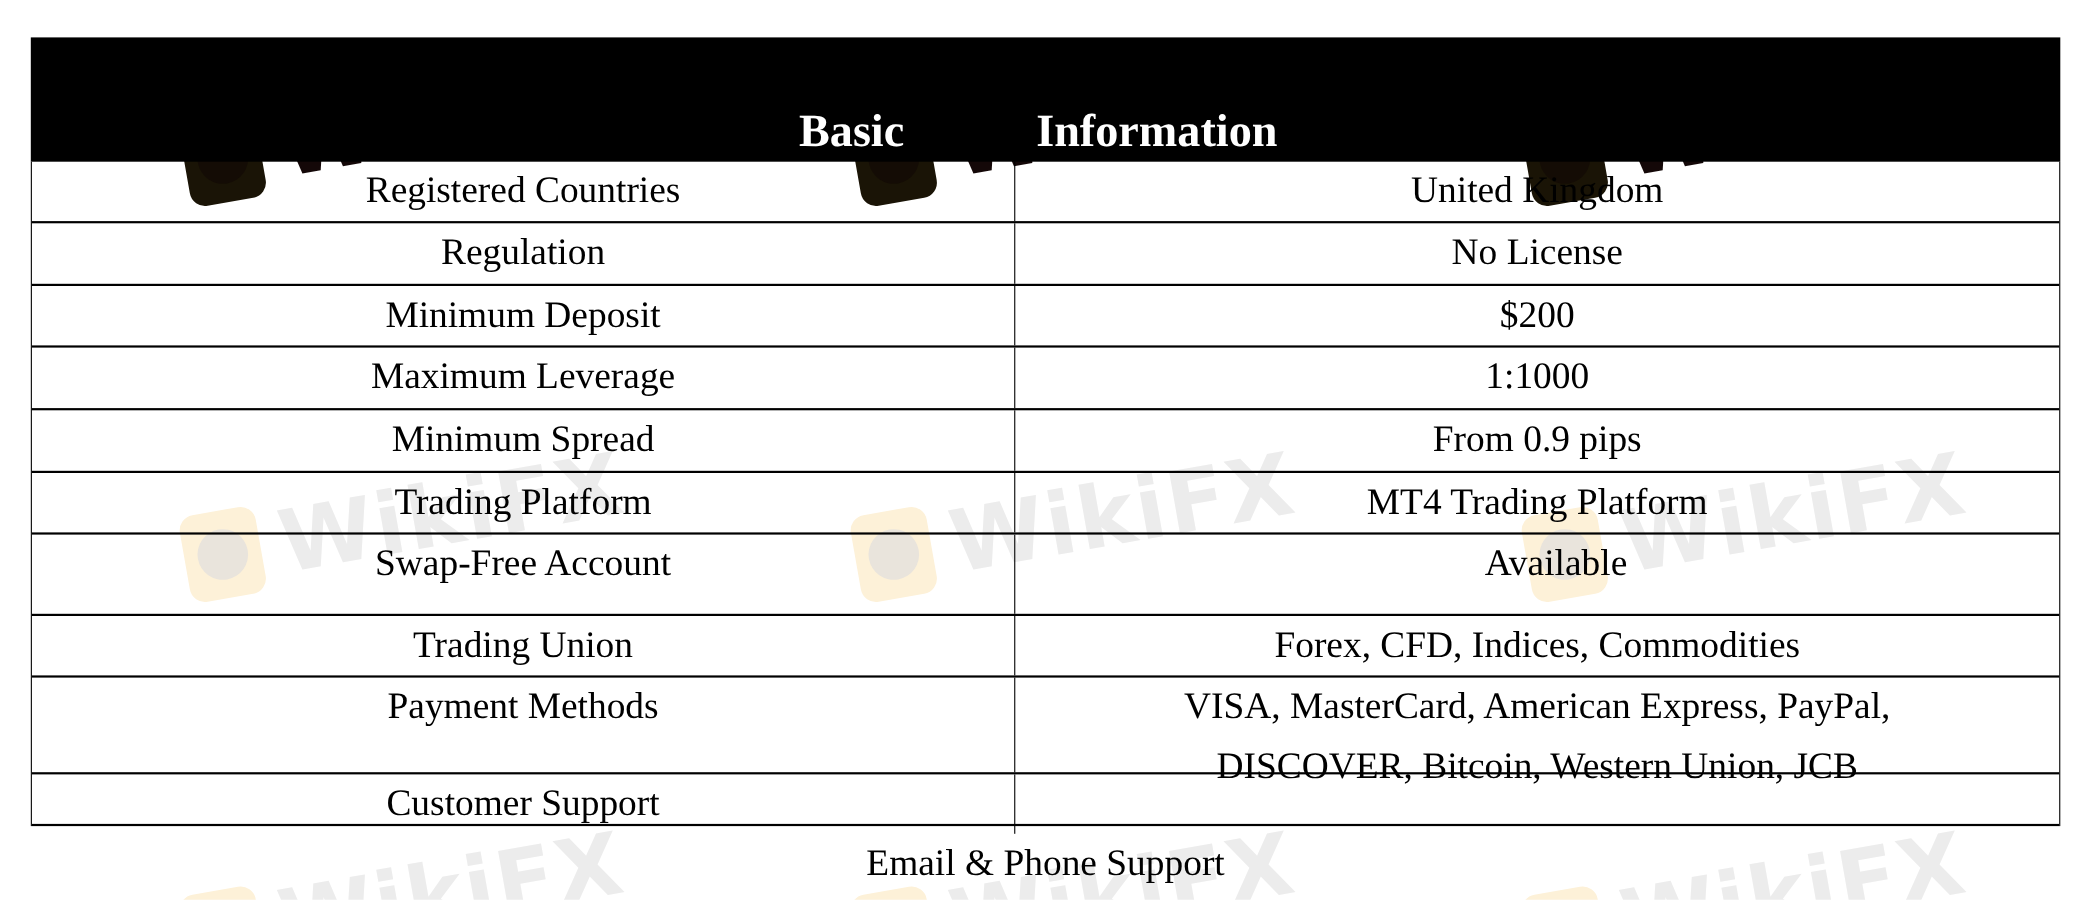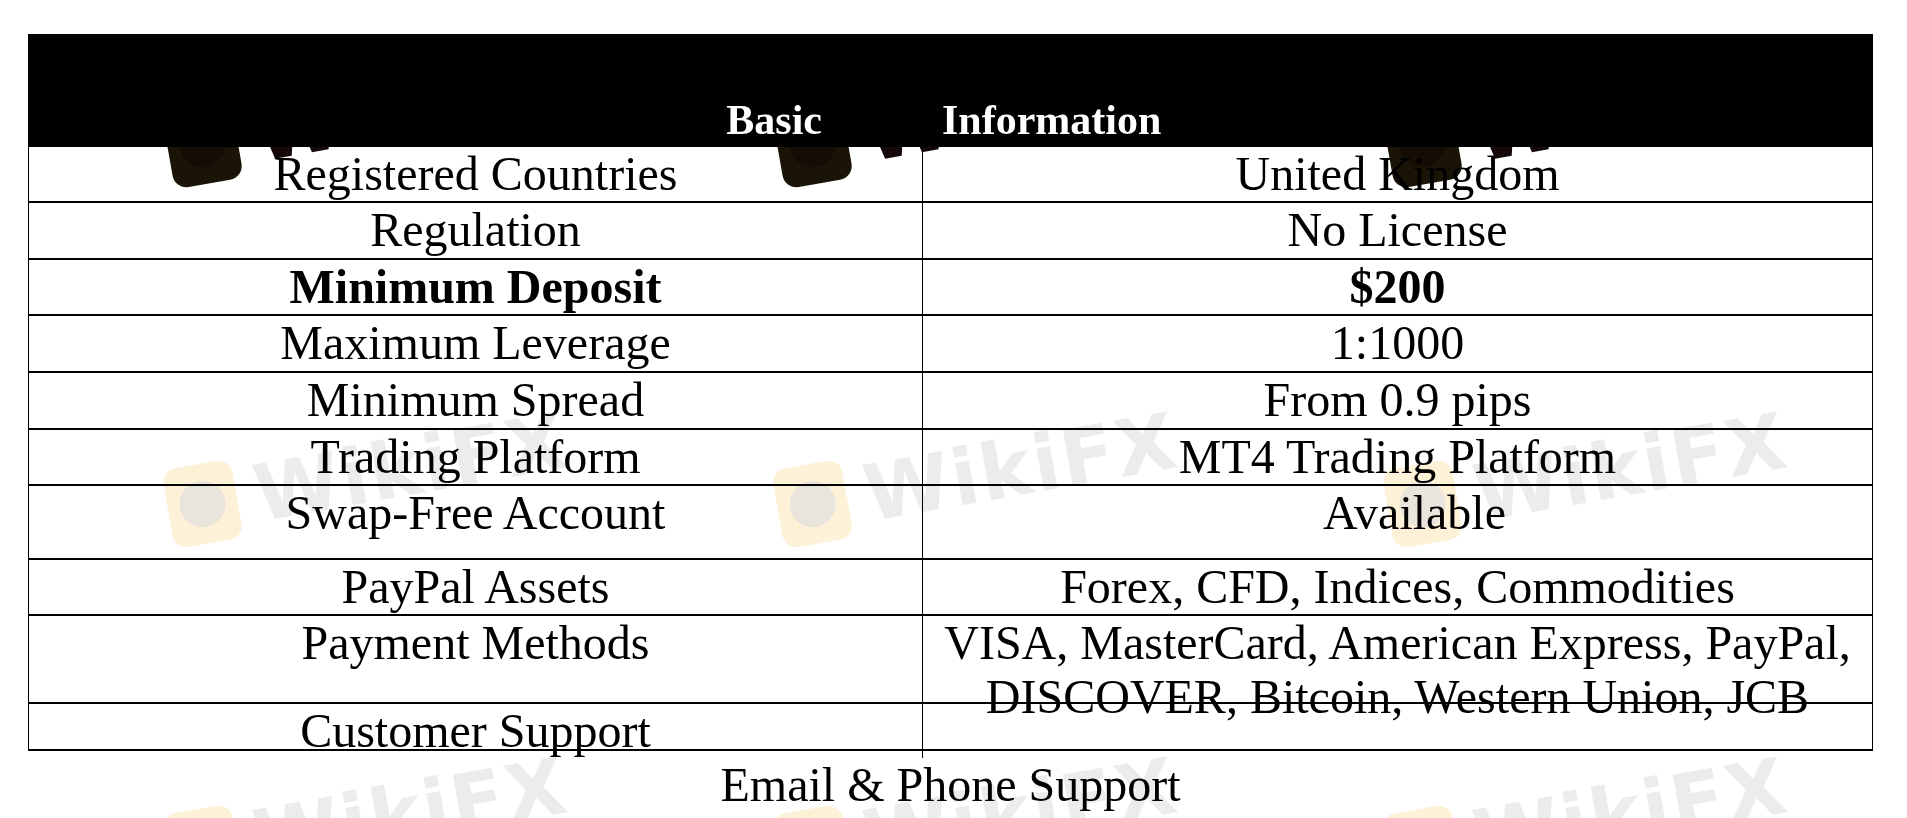--- a/index.html
+++ b/index.html
@@ -26,21 +26,21 @@
     height: 113px; background: #000; display: flex; position: relative;
   }
   .header .h-left { width: 894px; text-align: right; align-self: flex-end; padding-right: 100px; box-sizing: border-box; }
   .header .h-right { flex: 1; text-align: left; align-self: flex-end; padding-left: 20px; }
   .header span {
     color: #fff; font-weight: bold; font-size: 42px; line-height: 1; display: inline-block; padding-bottom: 6px;
   }
   .rows { border-left: 1.5px solid #000; border-right: 1.5px solid #000; }
   .row { display: flex; border-bottom: 2.5px solid #000; box-sizing: border-box; }
   .cell {
-    font-size: 48px; line-height: 54px; text-align: center; box-sizing: border-box;
+    font-size: 34px; line-height: 54px; text-align: center; box-sizing: border-box;
   }
   .cell.label { width: 894px; border-right: 1.5px solid #000; }
   .cell.value { flex: 1; }
   .row.tall .cell.label { padding-top: 0; }
 </style>
 </head>
 <body>
 
 <div class="wm dark" style="left:165px; top:70px;">
   <div class="wm-logo">
@@ -100,42 +100,42 @@
   </div>
   <div class="rows">
     <div class="row" style="height:56px;">
       <div class="cell label">Registered Countries</div>
       <div class="cell value">United Kingdom</div>
     </div>
     <div class="row" style="height:57px;">
       <div class="cell label">Regulation</div>
       <div class="cell value">No License</div>
     </div>
-    <div class="row" style="height:56px;font-weight:bold;">
+    <div class="row" style="height:56px;">
       <div class="cell label">Minimum Deposit</div>
       <div class="cell value">$200</div>
     </div>
     <div class="row" style="height:57px;">
       <div class="cell label">Maximum Leverage</div>
       <div class="cell value">1:1000</div>
     </div>
     <div class="row" style="height:57px;">
       <div class="cell label">Minimum Spread</div>
       <div class="cell value">From 0.9 pips</div>
     </div>
     <div class="row" style="height:56px;">
       <div class="cell label">Trading Platform</div>
       <div class="cell value">MT4 Trading Platform</div>
     </div>
     <div class="row" style="height:74px;gap:34px;">
       <div class="cell label">Swap-Free Account</div>
       <div class="cell value">Available</div>
     </div>
     <div class="row" style="height:56px;">
-      <div class="cell label">PayPal Assets</div>
+      <div class="cell label">Trading Union</div>
       <div class="cell value">Forex, CFD, Indices, Commodities</div>
     </div>
     <div class="row tall" style="height:88px;">
       <div class="cell label">Payment Methods</div>
       <div class="cell value">
         <div>VISA, MasterCard, American Express, PayPal,</div>
         <div>DISCOVER, Bitcoin, Western Union, JCB</div>
       </div>
     </div>
     <div class="row" style="height:47px;flex-direction:column;">

